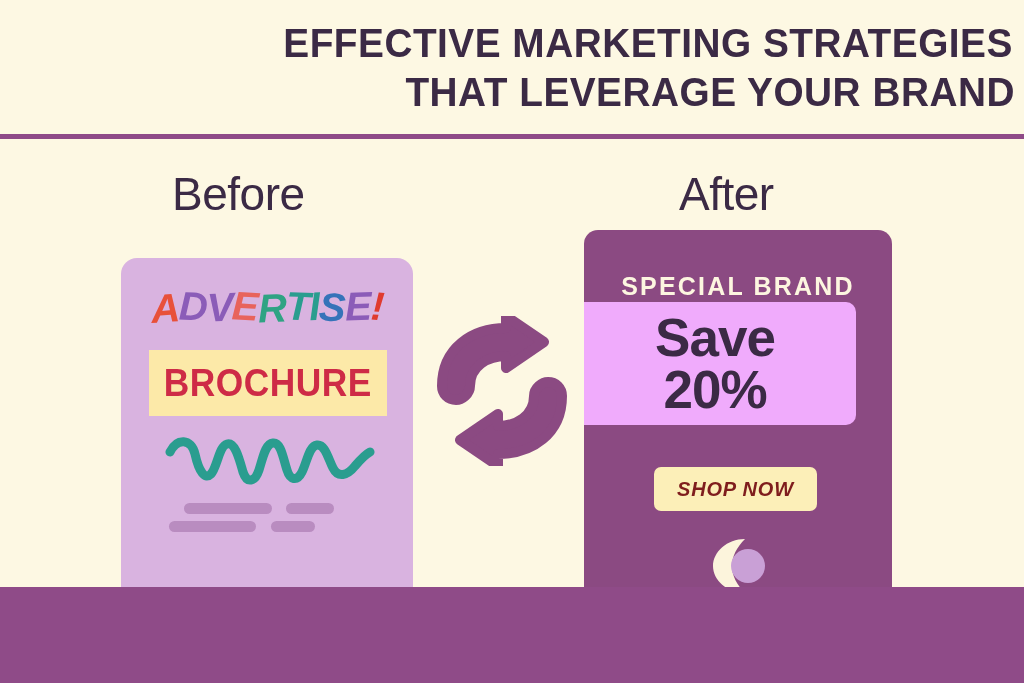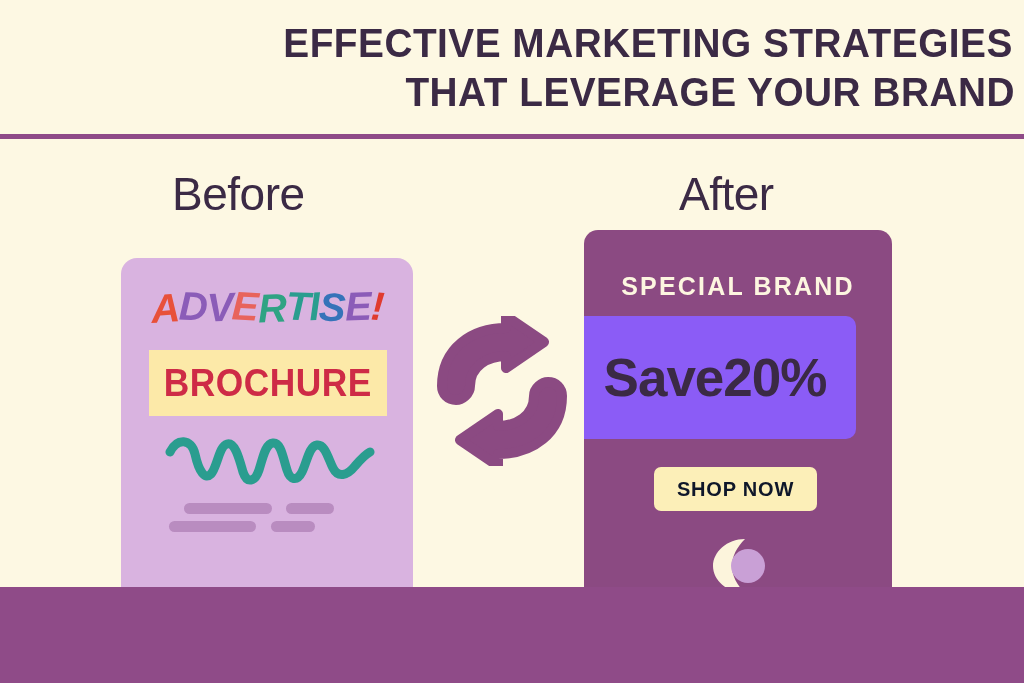--- a/index.html
+++ b/index.html
@@ -122,50 +122,51 @@
   .special-offer {
     position:absolute; left:0; top:42px; width:308px;
     text-align:center;
     color:#FDF6E0;
     font-size:25px;
     font-weight:bold;
     letter-spacing:2.2px;
   }
   .save-band {
     position:absolute;
-    left:-10px; top:86px;
+    left:-10px; top:72px;
     width:282px; height:123px;
-    background:#8b5cf6;
+    background:#f0abfc;
     border-top-right-radius:10px;
     border-bottom-right-radius:10px;
-    display:flex; 
+    display:flex; flex-direction:column;
     align-items:center; justify-content:center;
   }
   .save-line {
     color:#3B2A45;
     font-size:53px;
     font-weight:bold;
     line-height:0.98;
     letter-spacing:-1px;
   }
   .shop-now-btn {
     position:absolute;
     left:70px; top:237px;
     width:163px; height:44px;
     background:#FCEFB8;
     border-radius:7px;
     display:flex; align-items:center; justify-content:center;
     border:none;
     cursor:pointer;
   }
   .shop-now-label {
-    color:#0f172a;
+    color:#7f1d1d;
     font-size:20px;
     font-weight:bold;
     letter-spacing:0.8px;
+    font-style:italic;
   }
   .brand-logo {
     position:absolute;
     left:117px; top:305px;
     width:74px; height:62px;
   }
 
   
   .footer-band {
     position:absolute; left:0; top:587px; width:1024px; height:96px;

